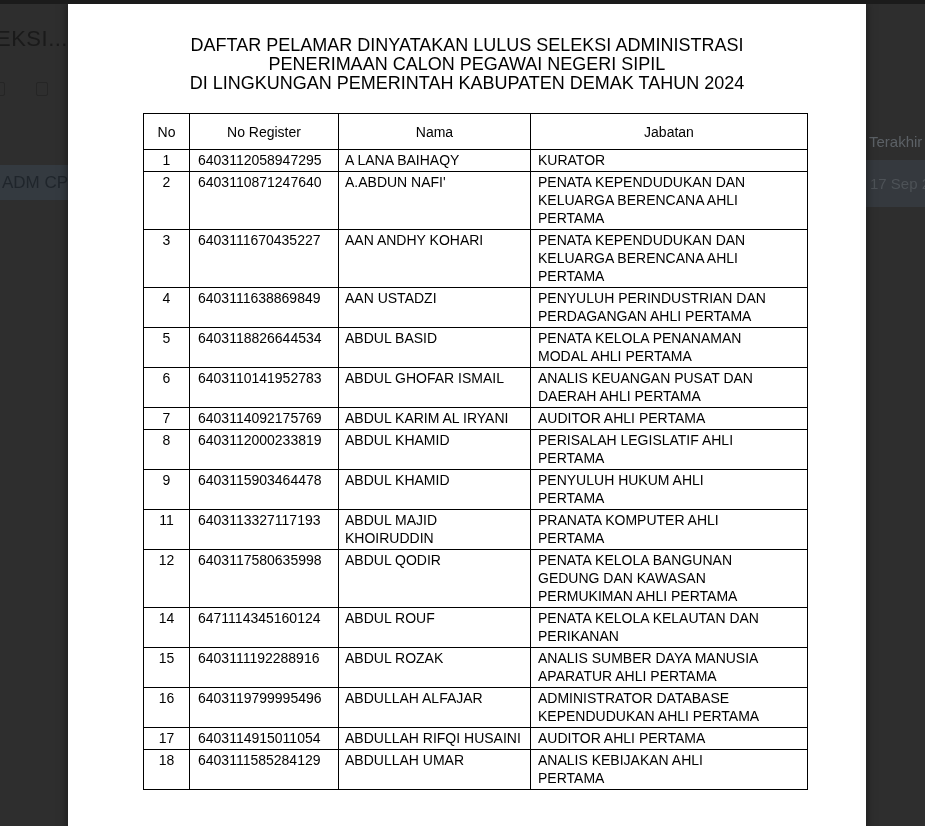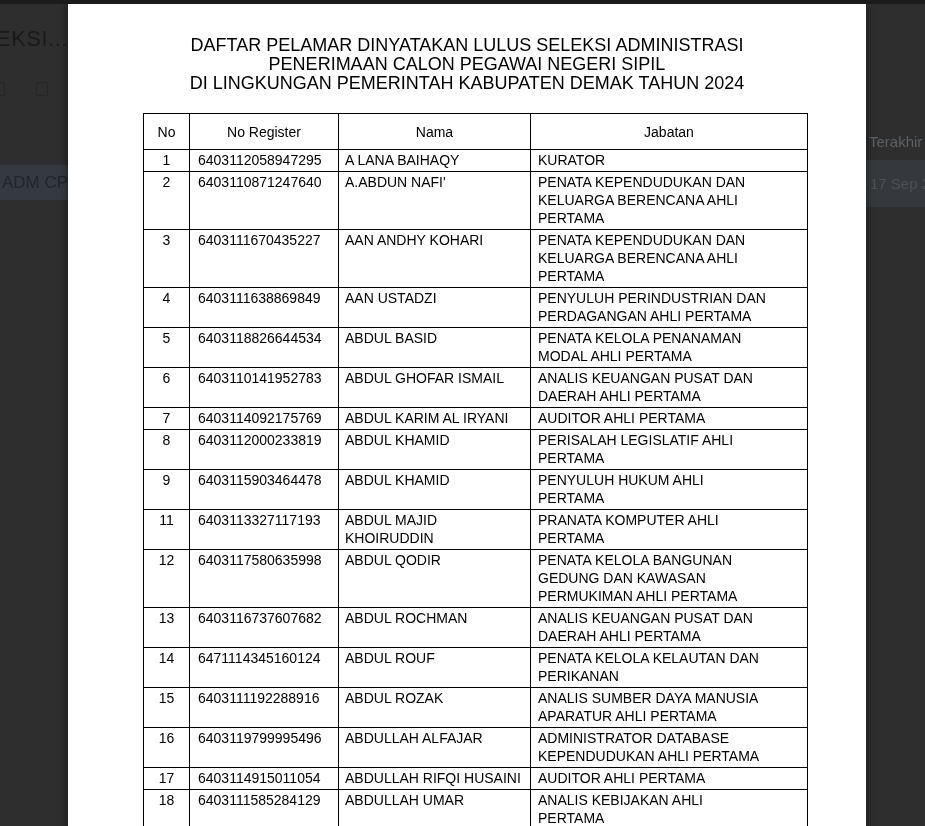--- a/index.html
+++ b/index.html
@@ -163,26 +163,20 @@
           <td class="c2">ABDUL MAJID KHOIRUDDIN</td>
           <td class="c3">PRANATA KOMPUTER AHLI PERTAMA</td>
         </tr>
         <tr>
           <td class="c0">12</td>
           <td class="c1">6403117580635998</td>
           <td class="c2">ABDUL QODIR</td>
           <td class="c3">PENATA KELOLA BANGUNAN GEDUNG DAN KAWASAN PERMUKIMAN AHLI PERTAMA</td>
         </tr>
         <tr>
-          <td class="c0">13</td>
-          <td class="c1">6403116737607682</td>
-          <td class="c2">ABDUL ROCHMAN</td>
-          <td class="c3">ANALIS KEUANGAN PUSAT DAN DAERAH AHLI PERTAMA</td>
-        </tr>
-        <tr>
           <td class="c0">14</td>
           <td class="c1">6471114345160124</td>
           <td class="c2">ABDUL ROUF</td>
           <td class="c3">PENATA KELOLA KELAUTAN DAN PERIKANAN</td>
         </tr>
         <tr>
           <td class="c0">15</td>
           <td class="c1">6403111192288916</td>
           <td class="c2">ABDUL ROZAK</td>
           <td class="c3">ANALIS SUMBER DAYA MANUSIA APARATUR AHLI PERTAMA</td>

